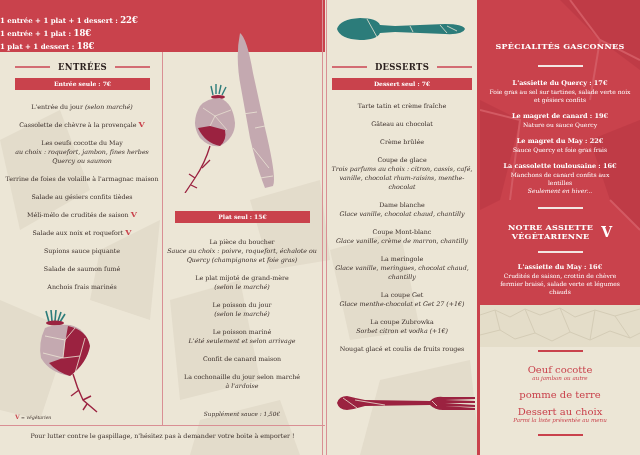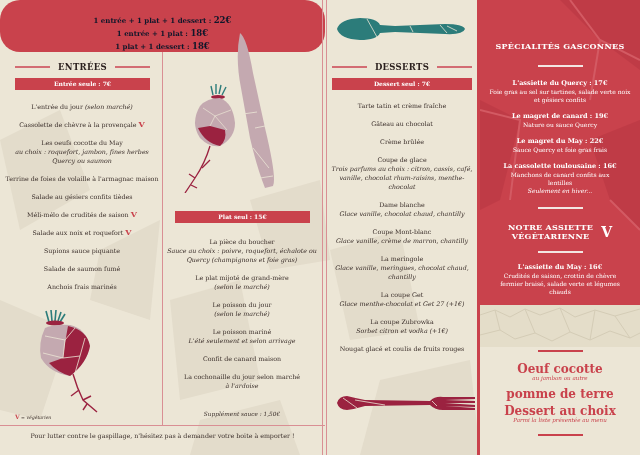--- a/index.html
+++ b/index.html
@@ -2,21 +2,21 @@
 <html><head>
 <meta charset="utf-8">
 <style>
   * { box-sizing: border-box; margin: 0; padding: 0; }
   html, body { width: 640px; height: 455px; overflow: hidden; }
   body { background: #ece6d6; font-family: "DejaVu Serif", serif; color: #3a2e2a; position: relative; }
   .page { position: absolute; left: 0; top: 0; width: 640px; height: 455px; }
   .bgshapes { position: absolute; left: 0; top: 0; width: 480px; height: 455px; pointer-events: none; }
 
   
-  .banner { position: absolute; left: 0; top: 0; width: 325px; height: 52px; background: #c9424c; color: #0f172a; text-align: center; padding-top: 14px; border-radius: 20px; }
+  .banner { position: absolute; left: 0; top: 0; width: 325px; height: 52px; background: #c9424c; color: #ffffff; text-align: left; padding-top: 14px; }
   .banner div { font-size: 7px; font-weight: bold; line-height: 13px; }
   .banner b { font-size: 8.5px; }
 
   
   .vline { position: absolute; background: #d98f94; width: 1px; }
   .hline { position: absolute; background: #d98f94; height: 1px; }
 
   .sec-title { position: absolute; display: flex; align-items: center; justify-content: center; font-weight: bold; font-size: 8.5px; color: #2a1f1d; letter-spacing: 0.3px; }
   .sec-title .rule { flex: 1; height: 2px; background: #d36c73; }
   .sec-title span.t { padding: 0 8px; }
@@ -35,21 +35,21 @@
   .rpanel .h { font-weight: bold; font-size: 8px; letter-spacing: 0.3px; }
   .rpanel .wrule { width: 45px; height: 2px; background: #f3e6e3; margin: 0 auto; }
   .rpanel .name { font-weight: bold; font-size: 6.5px; line-height: 9px; }
   .rpanel .desc { font-size: 6px; line-height: 8px; }
   .rpanel .desc i { font-style: italic; }
 
   .kids-band { position: absolute; left: 480px; top: 305px; width: 160px; height: 42px; background: #e4ddc9; }
   .kids { position: absolute; left: 480px; text-align: center; width: 160px; color: #c9424c; }
   .kids .h { font-weight: bold; font-size: 8px; }
   .kids .rrule { width: 45px; height: 2px; background: #c9424c; margin: 0 auto; }
-  .kids .name { font-weight: bold; font-size: 12px; line-height: 9px; }
+  .kids .name { font-weight: normal; font-size: 10px; line-height: 9px; }
   .kids .desc { font-style: italic; font-size: 5.6px; line-height: 8px; }
 </style>
 </head>
 <body>
 
 <div class="page">
 
   <svg class="bgshapes" viewBox="0 0 480 455">
     <g fill="#e3dccb">
       <polygon points="0,140 60,110 90,190 20,230"></polygon>

